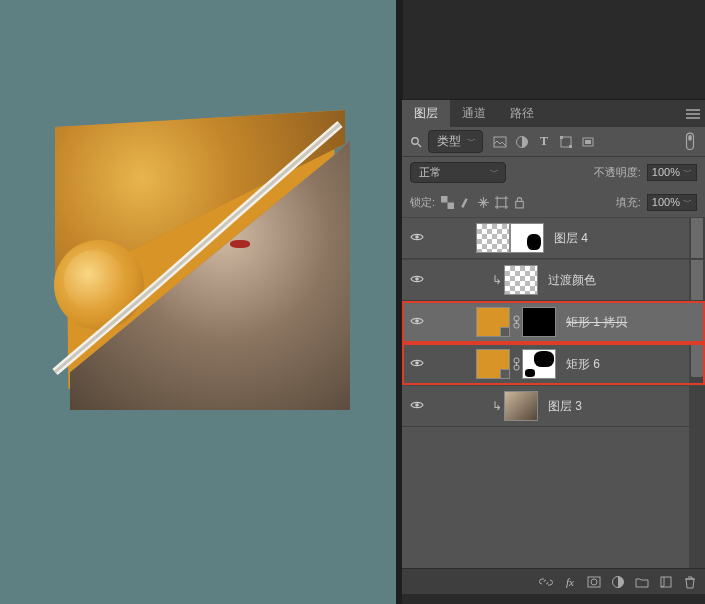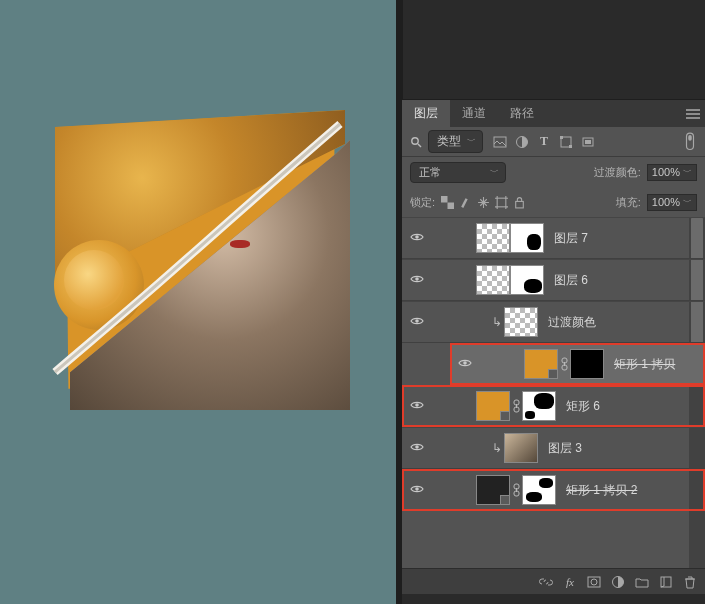--- a/index.html
+++ b/index.html
@@ -33,21 +33,21 @@
   .toolbar-icons { display:flex; gap:8px; margin-left:4px; }
   .ti { width:14px; height:14px; display:flex; align-items:center; justify-content:center; color:#a8a8a8; cursor:pointer; }
   .blend-row, .lock-row { font-size:11px; gap:6px; }
   .blend-dd { flex:0 0 96px; justify-content:space-between; }
   .label-dim { color:#b4b4b4; }
   .pct-box { display:flex; align-items:center; gap:3px; background:#3a3a3a; border:1px solid #2b2b2b; padding:1px 4px; cursor:pointer; }
   .lock-icons { display:flex; gap:5px; align-items:center; }
   .lock-icons .ti { width:13px; height:13px; }
   .layers { flex:1; overflow:auto; position:relative; background:#535353; }
   .layer { display:flex; align-items:center; height:42px; position:relative; border-top:1px solid #454545; border-bottom:1px solid #404040; }
-  .layer.sel { background:#6a6a6a;margin-left:48px; }
+  .layer.sel { background:#6a6a6a; }
   .layer.hl { outline:2px solid #e03c2a; outline-offset:-2px; }
   .vis { width:30px; display:flex; justify-content:center; cursor:pointer; }
   .eye svg { width:14px; height:10px; }
   .indent { display:inline-block; }
   .thumb { width:34px; height:30px; border:1px solid #888; background:#777; position:relative; flex:none; }
   .thumb.checker { background: repeating-conic-gradient(#bbb 0 25%, #fff 0 50%) 0 0/10px 10px; }
   .thumb.orange { background:#d99428; }
   .thumb.dark { background:#222; }
   .thumb.photo1 { background: radial-gradient(circle at 40% 40%, #e8b54d 0%, #c4862a 60%, #8a5a1e 100%); }
   .thumb.photo2 { background: linear-gradient(135deg,#c9b59a,#55483a); }
@@ -148,21 +148,21 @@
         </svg>
       </span>
   </div>
 
   <div class="row blend-row">
     <div class="dropdown blend-dd">
       <span>正常</span>
       <span class="chev">﹀</span>
     </div>
     <div style="flex:1"></div>
-    <span class="label-dim">过渡颜色:</span>
+    <span class="label-dim">不透明度:</span>
     <div class="pct-box">
       <span>100%</span>
       <span class="chev">﹀</span>
     </div>
   </div>
 
   <div class="row lock-row">
     <span class="label-dim">锁定:</span>
     <div class="lock-icons">
       <span class="ti">
@@ -212,35 +212,21 @@
           <span class="eye"><svg viewBox="0 0 14 10">
               <path d="M1 5c2-3.5 10-3.5 12 0-2 3.5-10 3.5-12 0z" stroke="#c8c8c8" fill="none" stroke-width="1.2"></path>
               <circle cx="7" cy="5" r="1.8" fill="#c8c8c8"></circle>
             </svg></span>
         </div>
         <span class="indent" style="width:44px"></span>
         <div class="thumb checker"></div>
         <div class="mask">
           <div class="blot" style="right:2px;bottom:2px;width:14px;height:16px"></div>
         </div>
-        <span class="lname">图层 7</span>
-      </div>
-      <div class="layer">
-        <div class="vis">
-          <span class="eye"><svg viewBox="0 0 14 10">
-              <path d="M1 5c2-3.5 10-3.5 12 0-2 3.5-10 3.5-12 0z" stroke="#c8c8c8" fill="none" stroke-width="1.2"></path>
-              <circle cx="7" cy="5" r="1.8" fill="#c8c8c8"></circle>
-            </svg></span>
-        </div>
-        <span class="indent" style="width:44px"></span>
-        <div class="thumb checker"></div>
-        <div class="mask">
-          <div class="blot" style="right:1px;bottom:1px;width:18px;height:14px"></div>
-        </div>
-        <span class="lname">图层 6</span>
+        <span class="lname">图层 4</span>
       </div>
       <div class="layer">
         <div class="vis">
           <span class="eye"><svg viewBox="0 0 14 10">
               <path d="M1 5c2-3.5 10-3.5 12 0-2 3.5-10 3.5-12 0z" stroke="#c8c8c8" fill="none" stroke-width="1.2"></path>
               <circle cx="7" cy="5" r="1.8" fill="#c8c8c8"></circle>
             </svg></span>
         </div>
         <span class="indent" style="width:58px"></span>
         <span class="clip-arrow">↳</span>
@@ -297,44 +283,20 @@
           <span class="eye"><svg viewBox="0 0 14 10">
               <path d="M1 5c2-3.5 10-3.5 12 0-2 3.5-10 3.5-12 0z" stroke="#c8c8c8" fill="none" stroke-width="1.2"></path>
               <circle cx="7" cy="5" r="1.8" fill="#c8c8c8"></circle>
             </svg></span>
         </div>
         <span class="indent" style="width:58px"></span>
         <span class="clip-arrow">↳</span>
         <div class="thumb photo2"></div>
         <span class="lname">图层 3</span>
       </div>
-      <div class="layer hl">
-        <div class="vis">
-          <span class="eye"><svg viewBox="0 0 14 10">
-              <path d="M1 5c2-3.5 10-3.5 12 0-2 3.5-10 3.5-12 0z" stroke="#c8c8c8" fill="none" stroke-width="1.2"></path>
-              <circle cx="7" cy="5" r="1.8" fill="#c8c8c8"></circle>
-            </svg></span>
-        </div>
-        <span class="indent" style="width:44px"></span>
-        <div class="thumb dark">
-          <div class="thumb-badge"></div>
-        </div>
-        <span class="link-ic">
-          <svg width="9" height="14" viewBox="0 0 9 14">
-            <rect x="2" y="1" width="5" height="5" rx="2" stroke="#b8b8b8" fill="none"></rect>
-            <rect x="2" y="8" width="5" height="5" rx="2" stroke="#b8b8b8" fill="none"></rect>
-            <path d="M4.5 5v4" stroke="#b8b8b8"></path>
-          </svg>
-        </span>
-        <div class="mask">
-          <div class="blot" style="right:2px;top:2px;width:14px;height:10px"></div>
-          <div class="blot" style="left:3px;bottom:2px;width:16px;height:10px"></div>
-        </div>
-        <span class="lname strike">矩形 1 拷贝 2</span>
-      </div>
     </div>
 
   <div class="panel-footer">
     <span class="ti">
         <svg viewBox="0 0 14 14">
           <path d="M5 7a2 2 0 012-2h0M9 7a2 2 0 01-2 2h0M3 9a2.5 2.5 0 010-5h2M11 5a2.5 2.5 0 010 5h-2" stroke="#a8a8a8" fill="none"></path>
         </svg>
       </span>
     <span class="ti" style="font:italic 11px serif;color:#bcbcbc">fx</span>
     <span class="ti">

